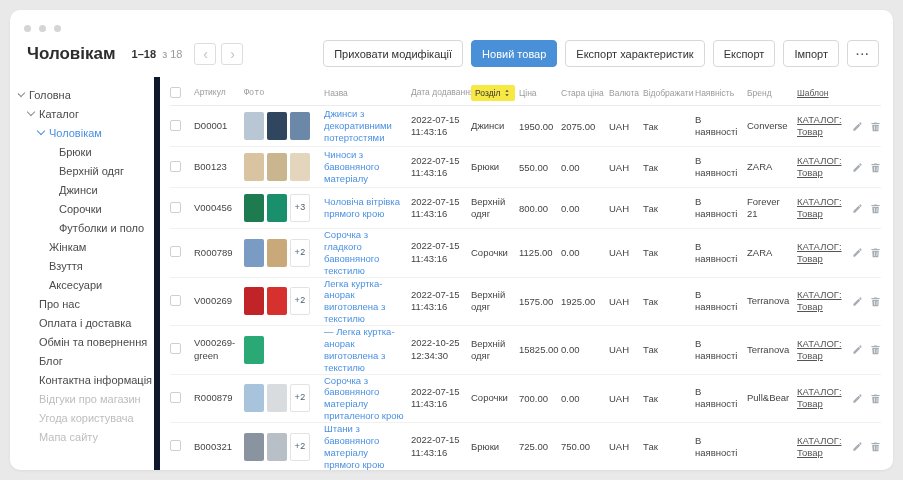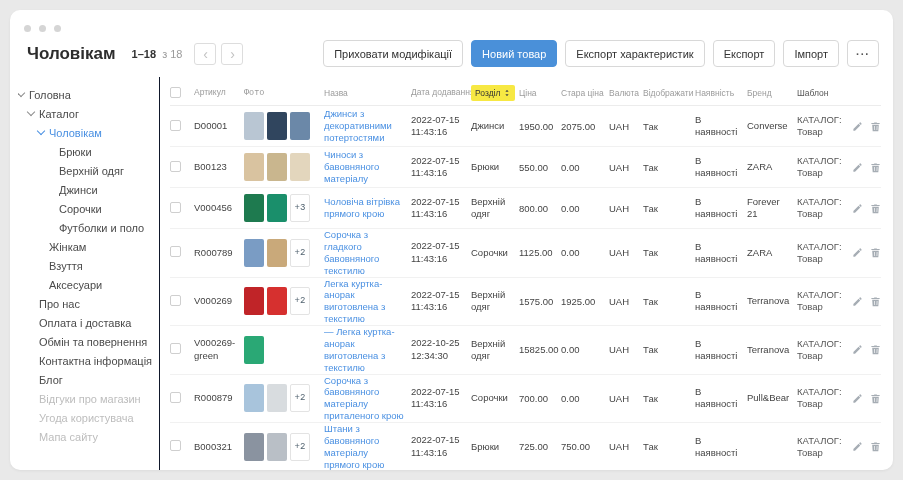--- a/index.html
+++ b/index.html
@@ -34,21 +34,21 @@
     height: 27px; padding: 0 10px; margin-left: 8px; border: 1px solid #d8d8d8; border-radius: 4px;
     background: #fff; font-size: 11px; color: #333; cursor: pointer; white-space: nowrap;
     font-family: "Liberation Sans", sans-serif;
   }
   .btn.primary { background: #4a90d9; border-color: #4a90d9; color: #fff; }
   .btn.more { padding: 0 8px; letter-spacing: 1px; font-weight: 700; color: #555; }
   
   .content { flex: 1; display: flex; overflow: hidden; }
   .sidebar {
     width: 150px; flex-shrink: 0; padding: 8px 2px 0 8px; font-size: 11px; color: #4a4a4a;
-    border-right: 1px solid #0f172a; overflow: hidden;
+    border-right: 6px solid #0f172a; overflow: hidden;
   }
   .side-item { display: flex; align-items: center; height: 19px; cursor: pointer; white-space: nowrap; overflow: hidden; }
   .side-item .chev {
     width: 6px; height: 6px; flex-shrink: 0; margin-right: 5px; margin-top: -3px;
     border-right: 1.4px solid #8d8d8d; border-bottom: 1.4px solid #8d8d8d; transform: rotate(45deg);
   }
   .side-item.active { color: #4a90e2; }
   .side-item.active .chev { border-color: #4a90e2; }
   .side-item.muted { color: #bdbdbd; }
   
@@ -67,21 +67,21 @@
   .col-photo  { width: 80px; display: flex; align-items: center; font-family: Liberation Mono, monospace; }
   .col-name   { flex: 1; min-width: 70px; line-height: 1.25; }
   .col-date   { width: 60px; line-height: 1.3; }
   .col-section{ width: 48px; line-height: 1.25; }
   .col-price  { width: 42px; }
   .col-old    { width: 48px; }
   .col-cur    { width: 34px; }
   .col-disp   { width: 52px; }
   .col-avail  { width: 52px; line-height: 1.25; }
   .col-brand  { width: 50px; line-height: 1.25; }
-  .col-tpl    { width: 50px; line-height: 1.25; color: #555; }
+  .col-tpl    { width: 50px; line-height: 1.25; color: #555; text-decoration: underline; }
   .col-actions{ width: 34px; display: flex; justify-content: flex-end; gap: 7px; padding-right: 0; }
   .checkbox {
     width: 11px; height: 11px; border: 1px solid #cfcfcf; border-radius: 2px; background: #fff;
     display: inline-block; cursor: pointer;
   }
   .hl-section {
     background: #f7e843; display: inline-flex; align-items: flex-end; gap: 3px;
     padding: 3px 4px; border-radius: 2px; color: #333; cursor: pointer;
   }
   .name-link { color: #4a90e2; text-decoration: none; cursor: pointer; }
@@ -179,25 +179,25 @@
         <div class="side-item" style="padding-left: 10px;">
     <span class="chev" style="visibility: hidden;"></span>
     <span>Оплата і доставка</span>
   </div>
         <div class="side-item" style="padding-left: 10px;">
     <span class="chev" style="visibility: hidden;"></span>
     <span>Обмін та повернення</span>
   </div>
         <div class="side-item" style="padding-left: 10px;">
     <span class="chev" style="visibility: hidden;"></span>
+    <span>Блог</span>
+  </div>
+        <div class="side-item" style="padding-left: 10px;">
+    <span class="chev" style="visibility: hidden;"></span>
     <span>Контактна інформація</span>
-  </div>
-        <div class="side-item" style="padding-left: 10px;">
-    <span class="chev" style="visibility: hidden;"></span>
-    <span>Блог</span>
   </div>
         <div class="side-item muted" style="padding-left: 10px;">
     <span class="chev" style="visibility: hidden;"></span>
     <span>Відгуки про магазин</span>
   </div>
         <div class="side-item muted" style="padding-left: 10px;">
     <span class="chev" style="visibility: hidden;"></span>
     <span>Угода користувача</span>
   </div>
         <div class="side-item muted" style="padding-left: 10px;">

